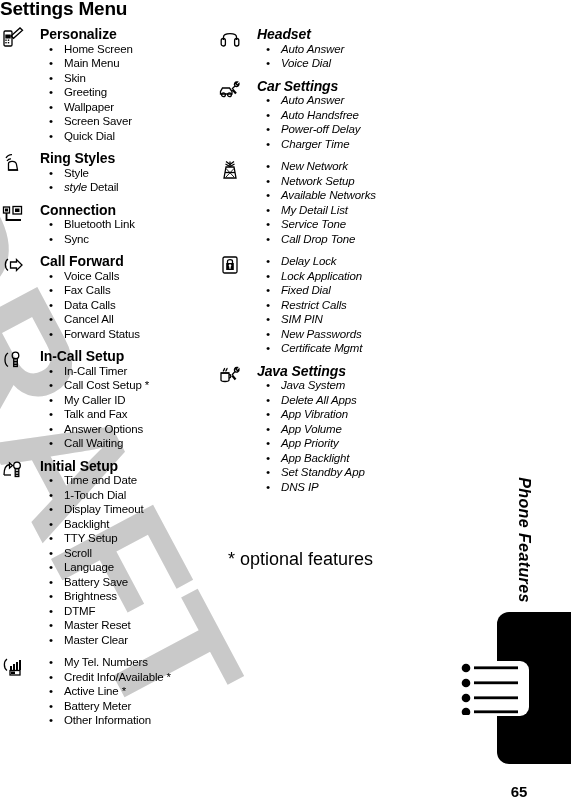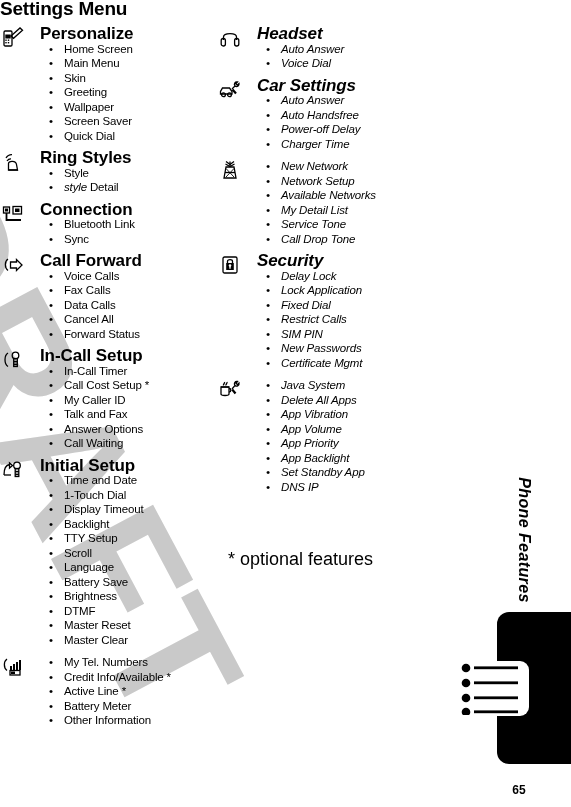--- a/index.html
+++ b/index.html
@@ -78,21 +78,21 @@
     line-height: 22px;
     text-align: center;
     font-size: 15px;
     color: #000;
   }
   .group-icon svg { display: block; margin: 0 auto; }
   .group-body {
     margin-left: 40px;
   }
   .group-title {
-    font-size: 17px;
+    font-size: 14px;
     font-weight: bold;
     line-height: 14.5px;
     letter-spacing: -0.1px;
   }
   .item-list {
     list-style: none;
     margin: 0;
     padding: 0;
   }
   .item {
@@ -176,21 +176,21 @@
     width: 68px;
     height: 52px;
     z-index: 5;
   }
   #page-number {
     position: absolute;
     left: 497px;
     top: 783px;
     width: 44px;
     text-align: center;
-    font-size: 12px;
+    font-size: 15px;
     font-weight: bold;
     z-index: 3;
   }
 </style>
 </head>
 <body>
 
 <div id="page">
 
   <div id="watermark">
@@ -416,21 +416,20 @@
         <div class="group-icon">
           <svg width="22" height="22" viewBox="0 0 22 22">
         <rect x="4" y="3" width="14" height="16" rx="1.5" stroke="#000" fill="none" stroke-width="1.3"></rect>
         <path d="M8.5 9 L8.5 7.2 C8.5 5.2 13.5 5.2 13.5 7.2 L13.5 9" stroke="#000" fill="none" stroke-width="1.3"></path>
         <rect x="7.2" y="9" width="7.6" height="7" fill="#000"></rect>
         <circle cx="11" cy="11.5" r="1.3" fill="#fff"></circle>
         <rect x="10.3" y="11.5" width="1.4" height="3.2" fill="#fff"></rect>
       </svg>
         </div>
         <div class="group-body">
-          <div class="group-title">Security</div>
           <ul class="item-list">
             <li class="item"><span class="bullet">•</span><span>Delay Lock</span></li>
             <li class="item"><span class="bullet">•</span><span>Lock Application</span></li>
             <li class="item"><span class="bullet">•</span><span>Fixed Dial</span></li>
             <li class="item"><span class="bullet">•</span><span>Restrict Calls</span></li>
             <li class="item"><span class="bullet">•</span><span>SIM PIN</span></li>
             <li class="item"><span class="bullet">•</span><span>New Passwords</span></li>
             <li class="item"><span class="bullet">•</span><span>Certificate Mgmt</span></li>
           </ul>
         </div>
@@ -441,20 +440,21 @@
         <path d="M2 9 L2 16 C2 18 10 18 10 16 L10 9 Z" stroke="#000" fill="none" stroke-width="1.3"></path>
         <path d="M2 9 L10 9" stroke="#000" fill="none" stroke-width="1.3"></path>
         <path d="M10 10.5 C12.5 10.5 12.5 14 10 14" stroke="#000" fill="none" stroke-width="1.3"></path>
         <path d="M4.5 7.5 C4 6 6 5.5 5.5 4" stroke="#000" fill="none" stroke-width="1.3"></path>
         <path d="M7 7.5 C6.5 6 8.5 5.5 8 4" stroke="#000" fill="none" stroke-width="1.3"></path>
         <path d="M13 11 L16 7.5 C14.5 5.5 16 3 18.5 3.5 L17 5.2 L18.4 6.6 L20 5 C20.5 7.5 18 9 16 7.6" stroke="#000" fill="none" stroke-width="1.3"></path>
         <path d="M13.2 11.5 L16.5 15.5" stroke="#000" stroke-width="2.2"></path>
       </svg>
         </div>
         <div class="group-body">
+          <div class="group-title">Java Settings</div>
           <ul class="item-list">
             <li class="item"><span class="bullet">•</span><span>Java System</span></li>
             <li class="item"><span class="bullet">•</span><span>Delete All Apps</span></li>
             <li class="item"><span class="bullet">•</span><span>App Vibration</span></li>
             <li class="item"><span class="bullet">•</span><span>App Volume</span></li>
             <li class="item"><span class="bullet">•</span><span>App Priority</span></li>
             <li class="item"><span class="bullet">•</span><span>App Backlight</span></li>
             <li class="item"><span class="bullet">•</span><span>Set Standby App</span></li>
             <li class="item"><span class="bullet">•</span><span>DNS IP</span></li>
           </ul>

